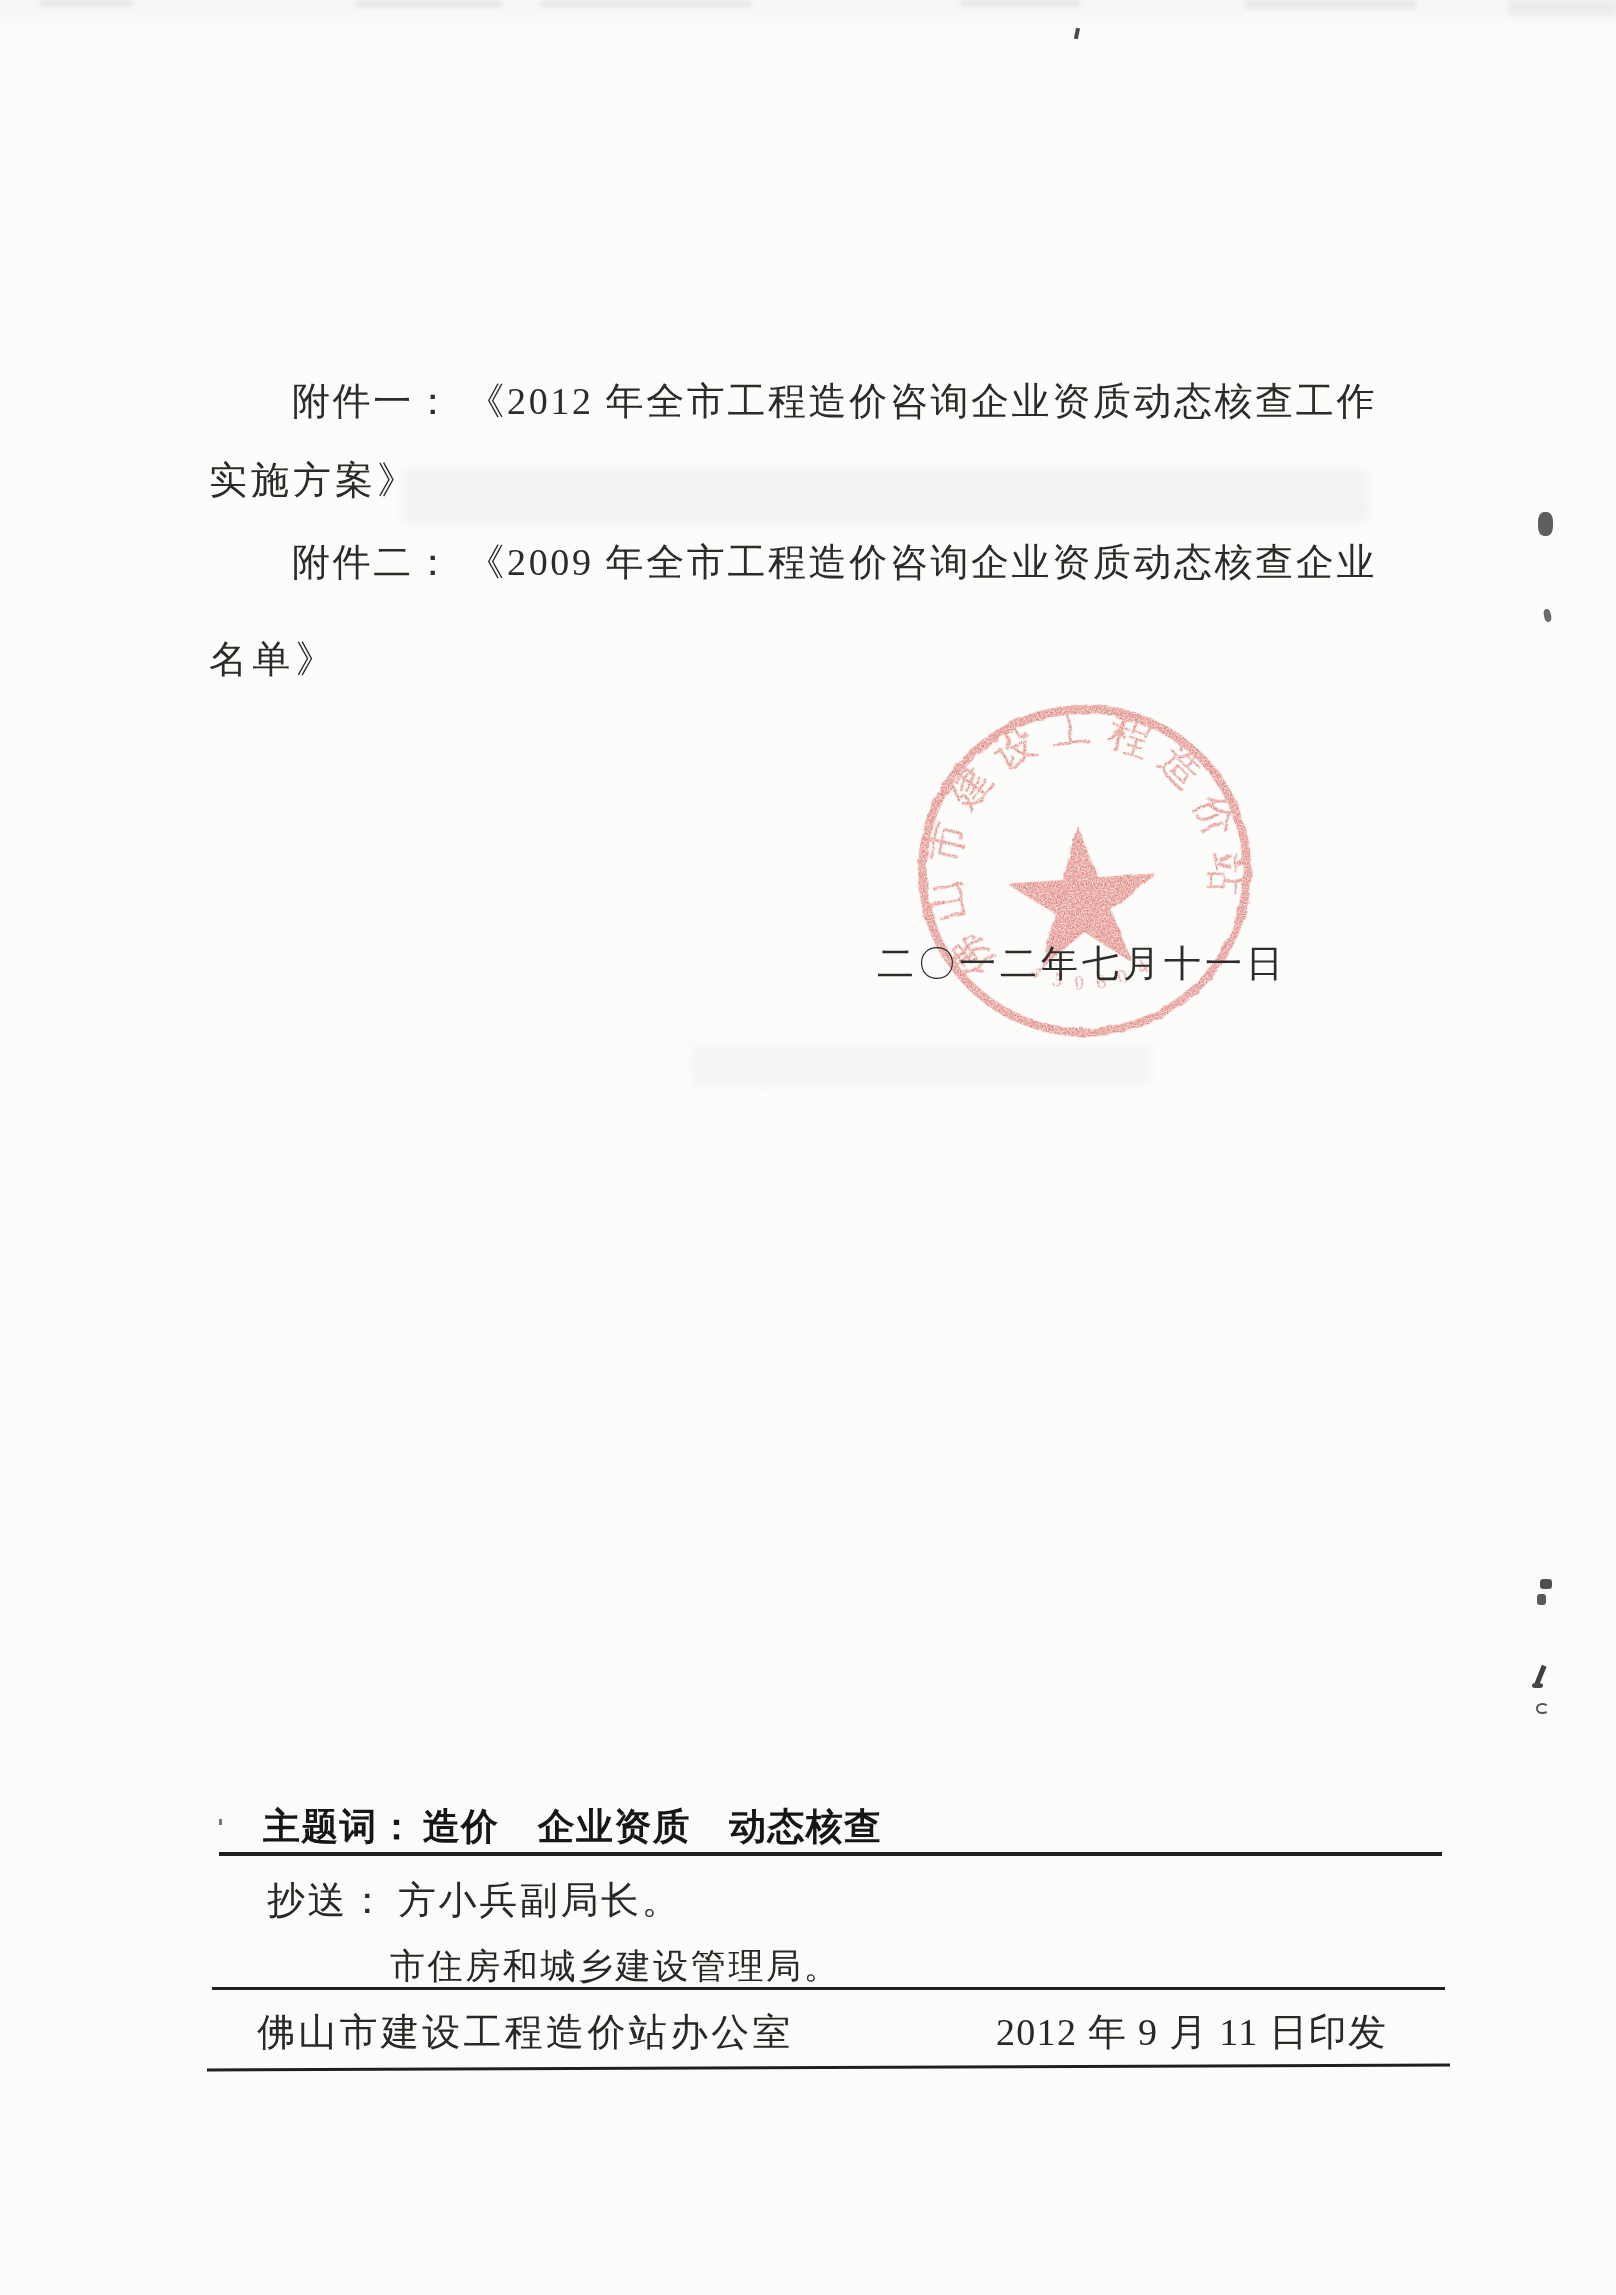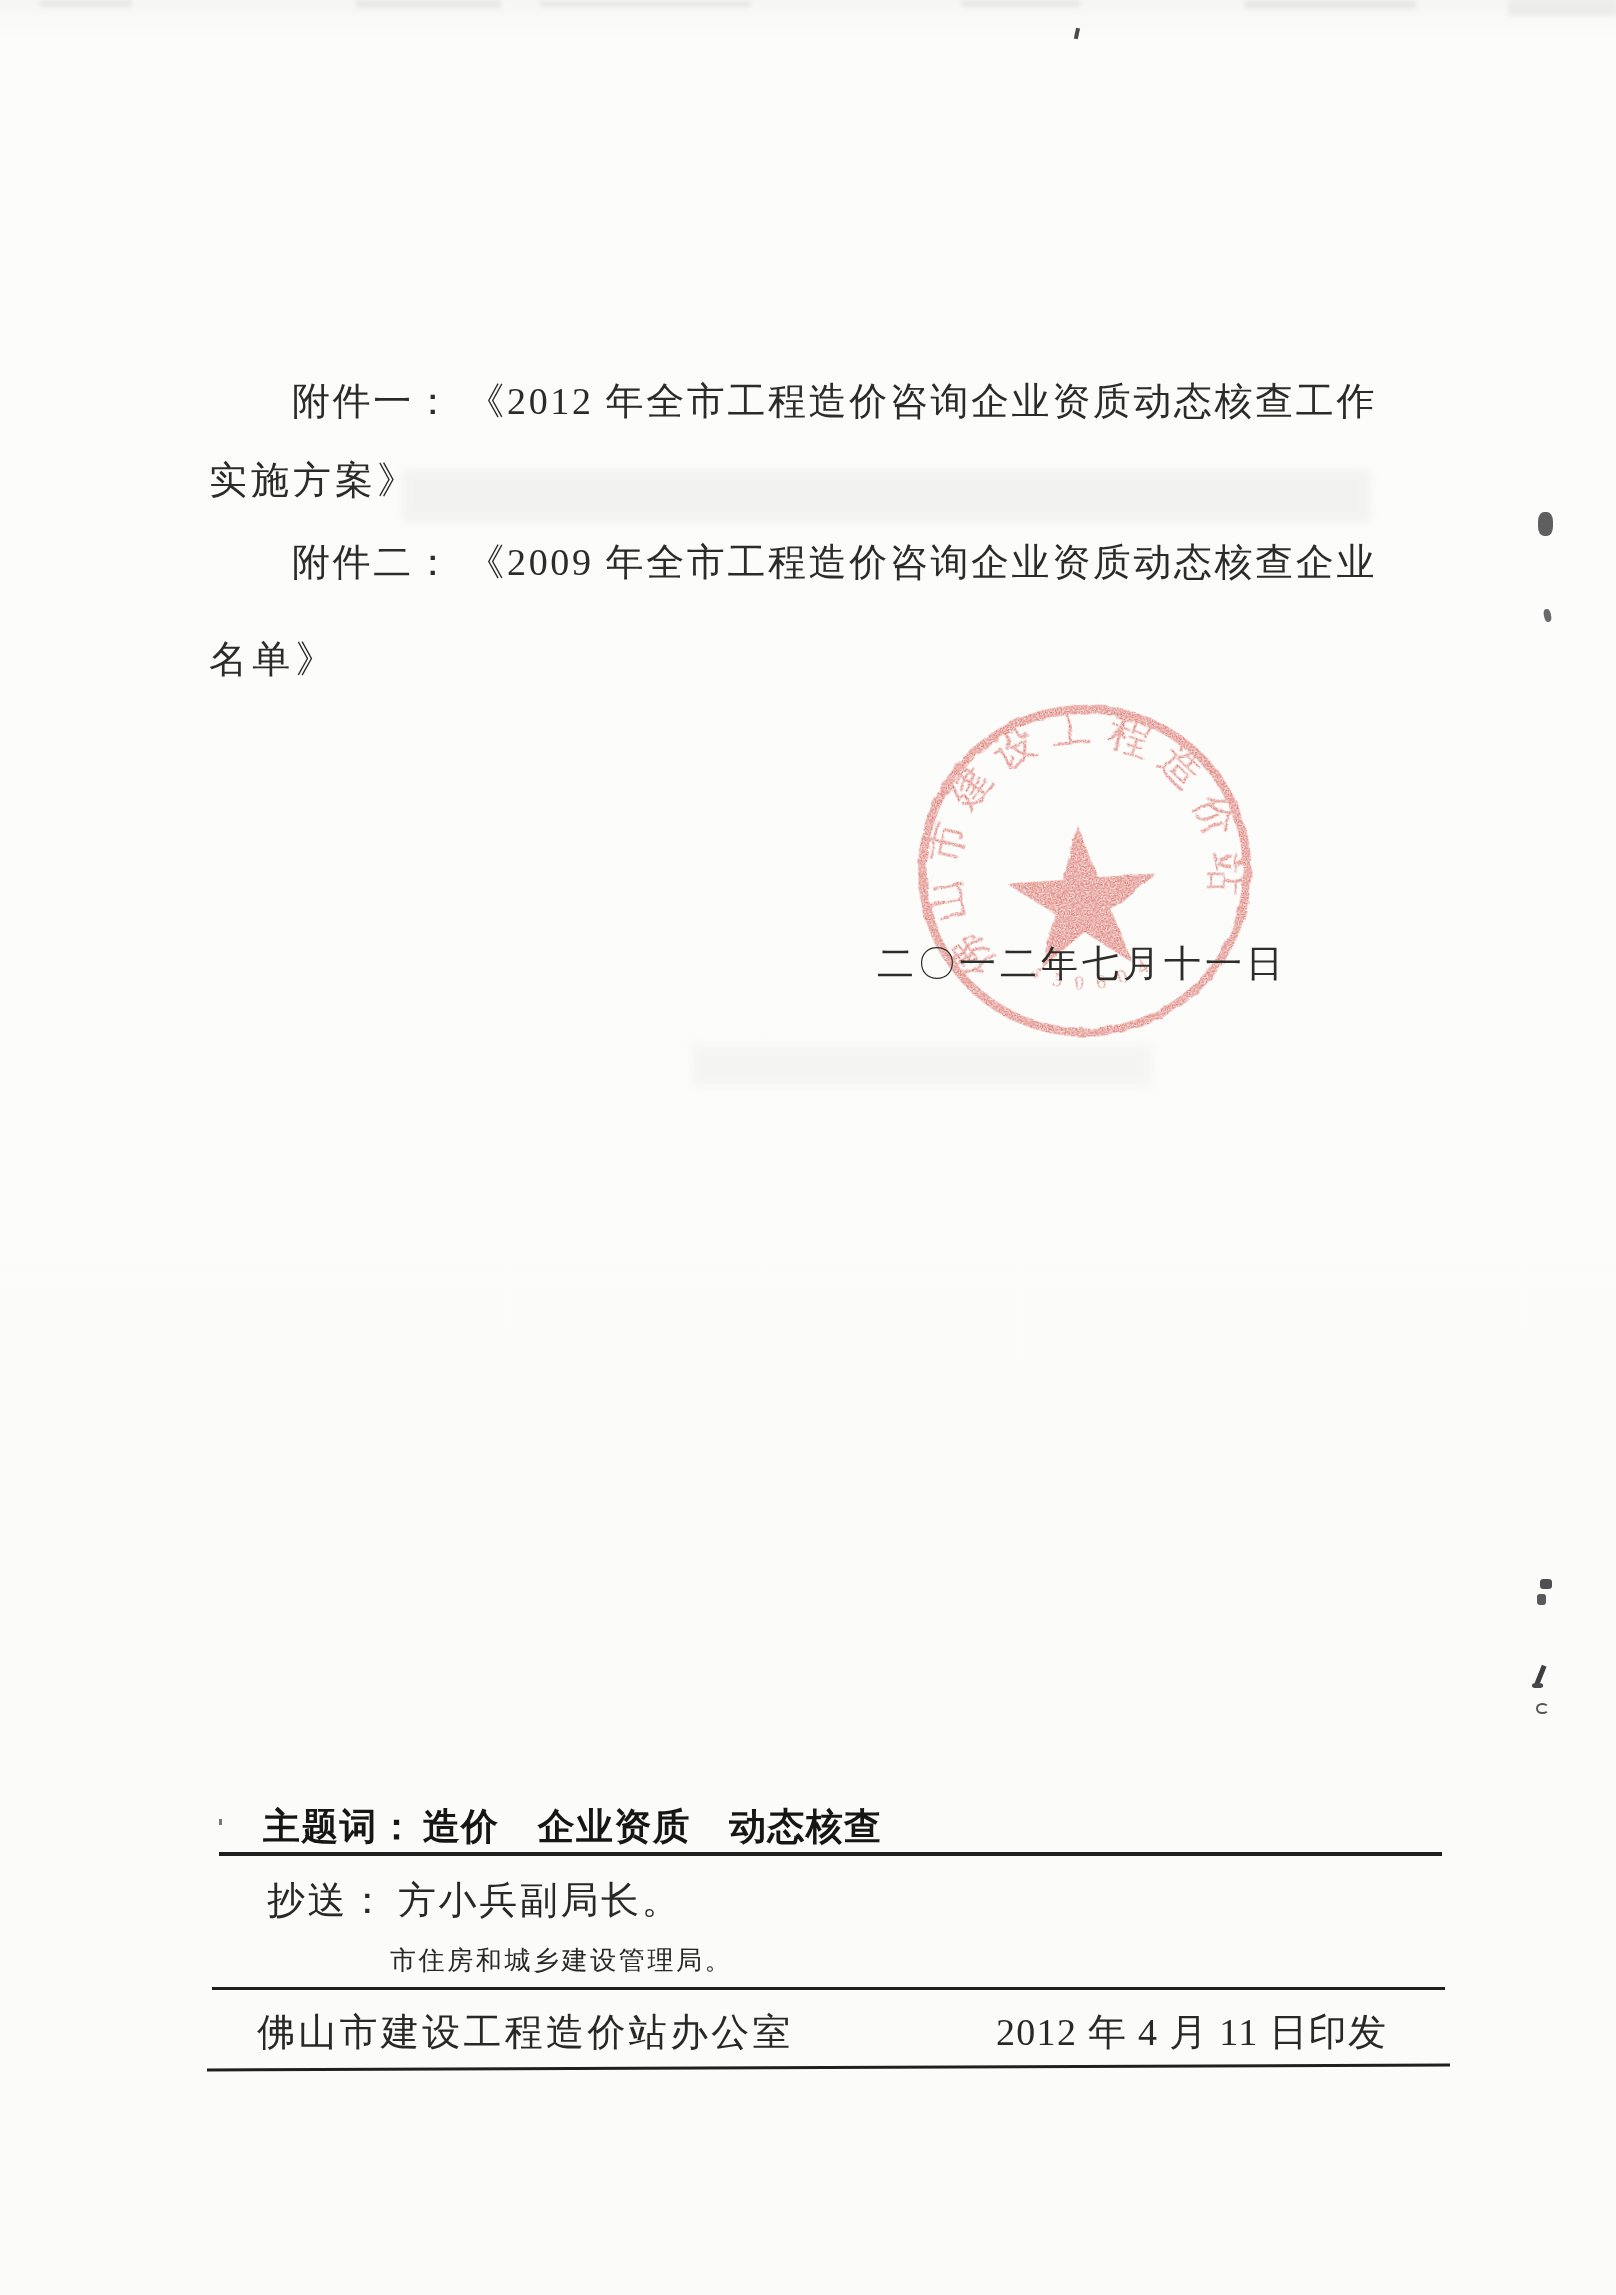--- a/index.html
+++ b/index.html
@@ -23,21 +23,21 @@
   
   .seal{left:915px;top:703px;width:341px;height:338px;z-index:4;transform:rotate(-4deg);}
   
   .subject-row{left:263px;top:1802px;font-size:37px;font-weight:700;
     font-family:"Liberation Sans","DejaVu Sans",sans-serif;color:#161616;letter-spacing:1.3px;}
   .subject-row .kw{margin-left:6.6px;}
   .rule{position:absolute;background:#1f1f1f;}
   .rule-a{left:219px;top:1852px;width:1223px;height:4px;}
   .cc-row{left:267px;top:1875px;font-size:38px;letter-spacing:2.6px;}
   .cc-row .cc-val{margin-left:9.2px;}
-  .cc-row2{left:390px;top:1943px;font-size:26px;letter-spacing:2.6px;}
+  .cc-row2{left:390px;top:1943px;font-size:35px;letter-spacing:2.6px;}
   .rule-b{left:212px;top:1987px;width:1233px;height:3.3px;}
   .issuer{left:257px;top:2007px;font-size:38px;letter-spacing:3.3px;}
   .print-date{left:996px;top:2007px;font-size:38px;letter-spacing:1.3px;}
   .rule-c{left:207px;top:2066px;width:1243px;height:3.3px;transform:rotate(-0.22deg);}
   
   .streak{position:absolute;background:#dcdcda;filter:blur(2px);opacity:.55;}
   .ghost{position:absolute;background:#b9bcc2;filter:blur(4.6px);opacity:.14;border-radius:5.3px;}
   .speck{position:absolute;}
 </style>
 </head>
@@ -101,17 +101,17 @@
   </div>
   <div class="rule rule-a"></div>
 
   <div class="abs cc-row">
     <span>抄送：</span><span class="cc-val">方小兵副局长。</span>
   </div>
   <div class="abs cc-row2">市住房和城乡建设管理局。</div>
   <div class="rule rule-b"></div>
 
   <div class="abs issuer">佛山市建设工程造价站办公室</div>
-  <div class="abs print-date">2012 年 4 月 11 日印发</div>
+  <div class="abs print-date">2012 年 9 月 11 日印发</div>
   <div class="rule rule-c"></div>
 
 </div>
 
 
 </body></html>

